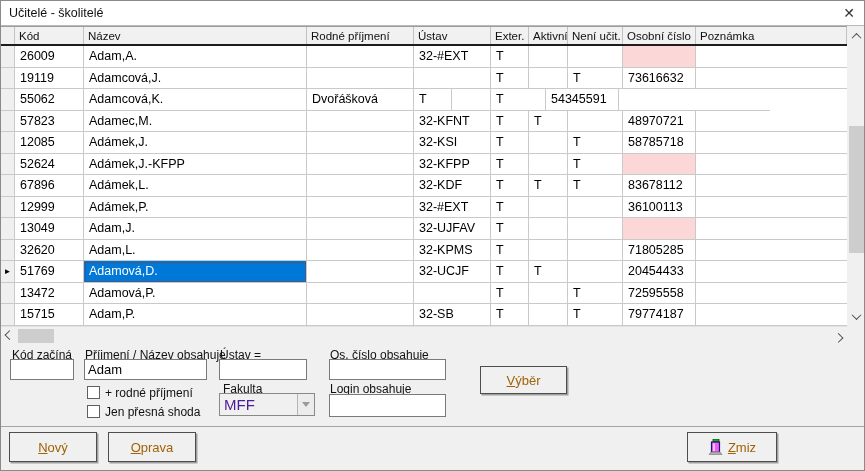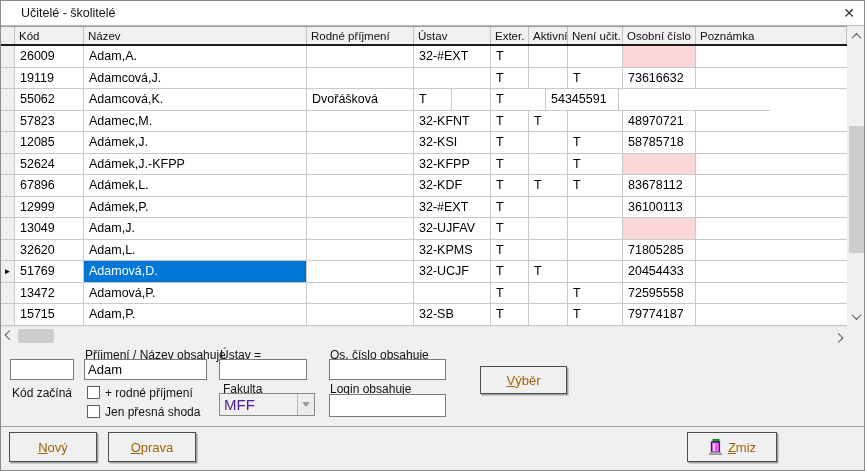--- a/index.html
+++ b/index.html
@@ -4,21 +4,21 @@
 <style>
   * { margin:0; padding:0; box-sizing:border-box; }
   html,body { background:#cfcfcf; }
   body { font-family:"Liberation Sans","DejaVu Sans",sans-serif; }
   .window {
     position:relative; width:865px; height:471px; background:#f0f0f0;
     border:1px solid #8a8a8a; overflow:hidden;
   }
   .titlebar {
     position:absolute; top:0; left:0; width:100%; height:25px; background:#ffffff;
-    border-bottom:1px solid #b9b9b9; display:flex; align-items:center;padding-left:12px;
+    border-bottom:1px solid #b9b9b9; display:flex; align-items:center;
   }
   .titlebar .title { font-size:12.5px; color:#111; padding-left:8px; flex:1; }
   .titlebar .close { width:30px; text-align:center; font-size:14px; color:#333; cursor:default; }
 
   
   .grid { position:absolute; top:25px; left:0; width:846px; height:300px; background:#fff; }
   .grid-header {
     display:flex; height:20px; background:#f1f1f1;
     border-top:1px solid #9c9c9c; border-bottom:2px solid #1c1c1c;
   }
@@ -278,21 +278,21 @@
         <span class="chev left"></span>
       </div>
     <div class="thumb"></div>
     <div class="sb-btn" style="top:0;right:0;width:17px;height:18px;">
         <span class="chev right"></span>
       </div>
   </div>
   <div class="corner"></div>
 
   <div class="panel">
-    <span class="flabel" style="left:11px; top:4px;margin-top:38px;">Kód začíná</span>
+    <span class="flabel" style="left:11px; top:4px;">Kód začíná</span>
     <input class="tinput" style="left: 9px; top: 15px; width: 64px; height: 21px;" value="">
 
     <span class="flabel" style="left:84px; top:4px;">Příjmení / Název obsahuje</span>
     <input class="tinput" style="left: 83px; top: 15px; width: 123px; height: 21px;" value="Adam">
 
     <span class="flabel" style="left:219px; top:4px;">Ústav =</span>
     <input class="tinput" style="left: 218px; top: 15px; width: 88px; height: 21px;" value="">
 
     <span class="flabel" style="left:329px; top:4px;">Os. číslo obsahuje</span>
     <input class="tinput" style="left: 328px; top: 15px; width: 117px; height: 21px;" value="">

